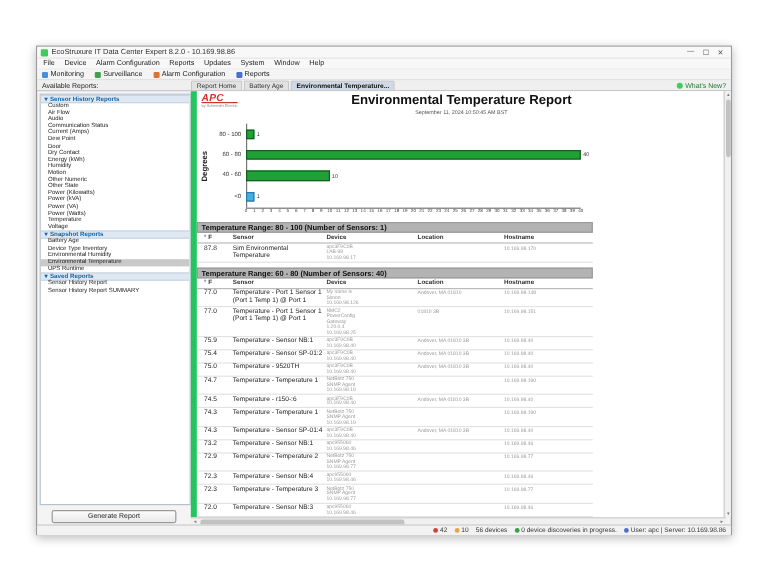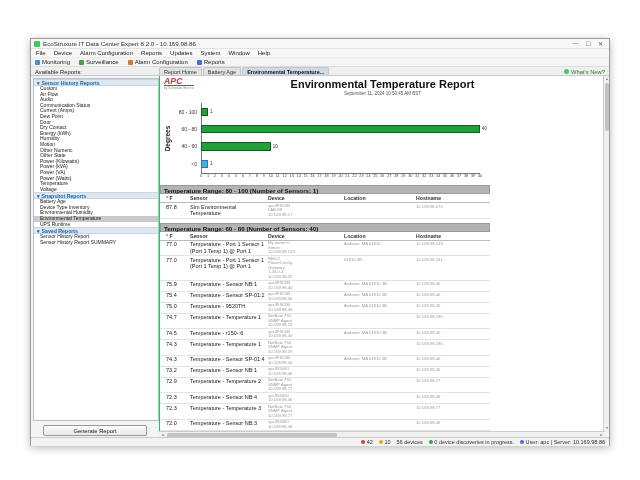--- a/index.html
+++ b/index.html
@@ -25,21 +25,21 @@
   .whats-new { position:absolute; right:4px; top:1.5px; font-size:5.8px; color:#1b7a2e; display:flex; gap:2px; align-items:center; }
   .whats-new i { width:5px; height:5px; border-radius:50%; background:#3dcd58; display:inline-block; }
 
   .sidebar { position:absolute; left:2px; top:39px; width:126px; height:343px; background:#ffffff; border:1px solid #b5c1cd; overflow:hidden; }
   .section-h { display:flex; align-items:center; gap:2px; background:#dde8f2; color:#1464a8; font-weight:bold; font-size:5.2px; height:7px; padding:0 3px; border-top:1px solid #c9d5e1; border-bottom:1px solid #c9d5e1; }
   .s-item { font-size:5px; line-height:5.6px; padding-left:6px; color:#222; white-space:nowrap; }
   .s-item.selected { background:#c9c9c9; }
 
   .gen-btn { position:absolute; left:12px; top:386px; width:104px; height:11px; font-size:5.8px; color:#222; background:linear-gradient(#fdfdfd,#e8e8e8); border:1px solid #9a9a9a; border-radius:2px; display:flex; align-items:center; justify-content:center; }
 
-  .report { position:absolute; left:128px; top:37px; width:446px; height:355px; background:#ffffff; border-left:1px solid #22c55e; overflow:hidden; }
+  .report { position:absolute; left:128px; top:37px; width:446px; height:355px; background:#ffffff; border-left:5px solid #22c55e; overflow:hidden; }
   .brand { position:absolute; left:4px; top:1px; }
   .brand-apc { font-size:8.5px; font-weight:bold; font-style:italic; color:#d0342c; line-height:8px; letter-spacing:.2px; }
   .brand-sub { font-size:3.2px; color:#888; border-top:1px solid #d0342c; }
   .rpt-title { position:absolute; left:0; right:0; top:2px; text-align:center; font-size:11px; font-weight:bold; color:#111; }
   .rpt-sub { position:absolute; left:0; right:0; top:15px; text-align:center; font-size:4.5px; color:#555; }
 
   .chart { position:absolute; left:0; top:27px; width:446px; height:77px; }
   .degrees { position:absolute; left:-15px; top:32px; width:44px; text-align:center; transform:rotate(-90deg); font-size:6.5px; font-weight:bold; color:#222; }
   .c-row { position:absolute; left:0; height:17.4px; width:446px; }
   .c-label { position:absolute; left:0; width:37px; text-align:right; top:5.5px; font-size:5px; color:#333; }

